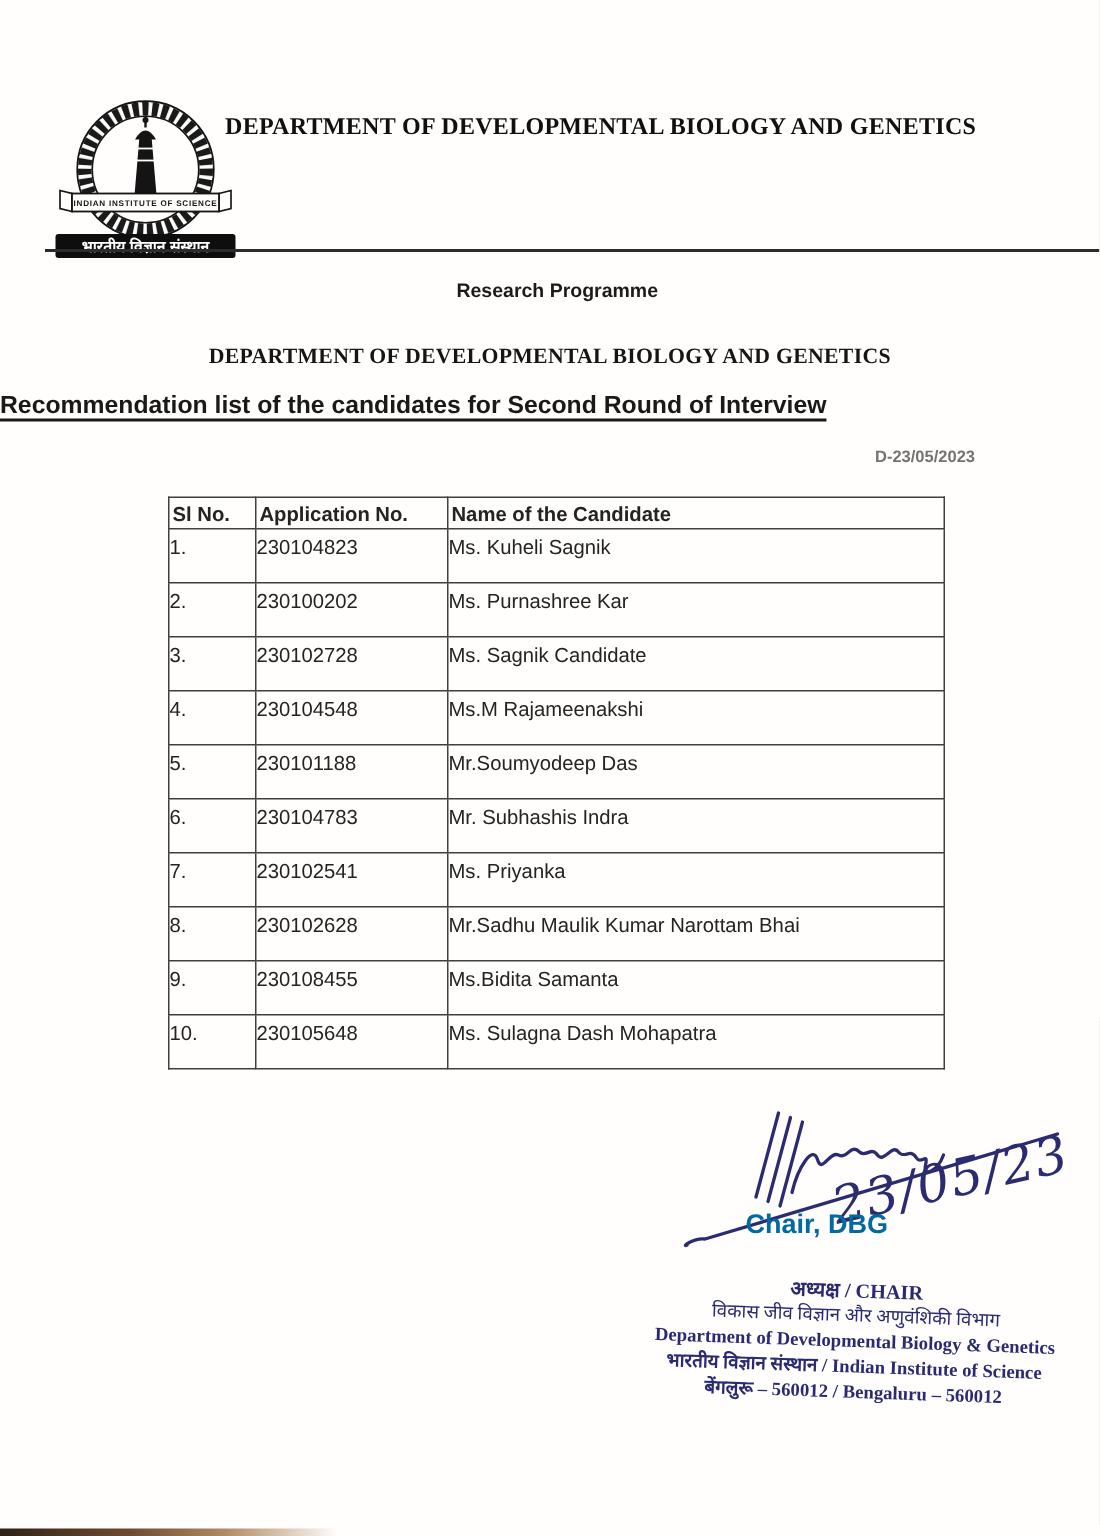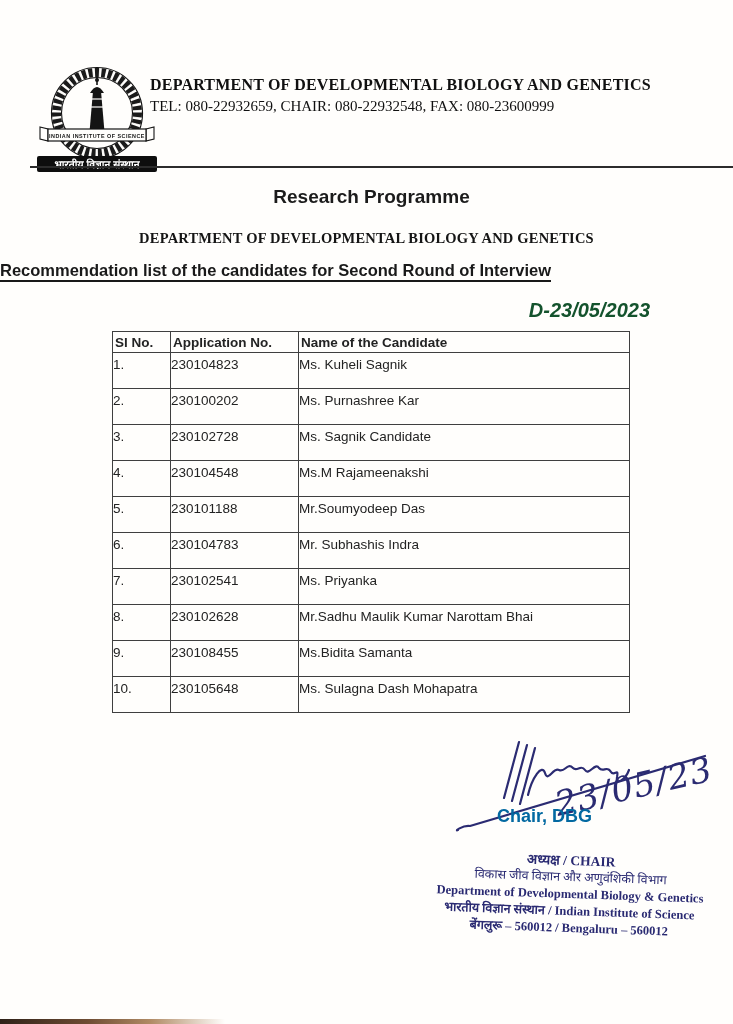--- a/index.html
+++ b/index.html
@@ -20,28 +20,28 @@
   .lh-tel {
     font-family:"Liberation Serif", serif; font-size:15px; line-height:20px; margin-top:1px;
   }
   .lh-email { font-size:15px; line-height:20px; margin-top:1px; text-decoration:underline; text-underline-offset:3px; }
   .lh-email .lbl { font-family:"Liberation Sans", sans-serif; font-size:13.5px; letter-spacing:.2px; }
   .lh-email .val { font-family:"Liberation Serif", serif; }
   .rule { position:absolute; left:30px; right:0; top:166px; height:2px; background:#2c2c2c; }
 
   
   .title   { position:absolute; left:10px; right:0; top:186px; text-align:center;
-             font-weight:700; font-size:19px; color:#1b1b1b; }
+             font-weight:700; font-size:13px; color:#1b1b1b; }
   .subtitle{ position:absolute; left:0; right:0; top:230px; text-align:center;
              font-family:"Liberation Serif", serif; font-weight:700; font-size:14.5px;
              letter-spacing:.2px; color:#151515; }
   .heading { position:absolute; left:0; right:0; top:261px; text-align:left;
              font-weight:700; font-size:16.5px; color:#191919;
              text-decoration:underline; text-decoration-thickness:2px; text-underline-offset:4px; }
-  .dateref { position:absolute; top:299px; right:83px; font-weight:700; font-size:20px; color:#14532d;font-style:italic; }
+  .dateref { position:absolute; top:299px; right:83px; font-weight:700; font-size:11px; color:#737373; }
 
   
   table.cand { position:absolute; left:112px; top:331px; border-collapse:collapse;
                font-size:13.5px; color:#232323; table-layout:fixed; }
   table.cand th, table.cand td { border:1.5px solid #3f3f3f; text-align:left; vertical-align:top; }
   table.cand th { height:21px; font-size:13.5px; font-weight:700; vertical-align:middle; padding:1px 2px; }
   table.cand td { height:36px; padding-top:4px; }
   .col-sl  { width:58px; }
   .col-app { width:128px; }
   .col-nm  { width:331px; }
@@ -87,21 +87,20 @@
     </g>
 
     <g>
       <rect x="1" y="90" width="120" height="16" rx="2" fill="#0e0e0e"></rect>
       <text x="61" y="102" text-anchor="middle" font-size="10.5" font-weight="700" fill="#ffffff" font-family="Liberation Sans, sans-serif">भारतीय विज्ञान संस्थान</text>
     </g>
   </svg>
 
   <div class="lh">
     <div class="lh-dept">DEPARTMENT OF DEVELOPMENTAL BIOLOGY AND GENETICS</div>
-    <div class="lh-tel">TEL: 080-22932659, CHAIR: 080-22932548, FAX: 080-23600999</div>
   </div>
   <div class="rule"></div>
 
   <div class="title">Research Programme</div>
   <div class="subtitle">DEPARTMENT OF DEVELOPMENTAL BIOLOGY AND GENETICS</div>
   <div class="heading">Recommendation list of the candidates for Second Round of Interview</div>
   <div class="dateref">D-23/05/2023</div>
 
   <table class="cand">
     <colgroup>

